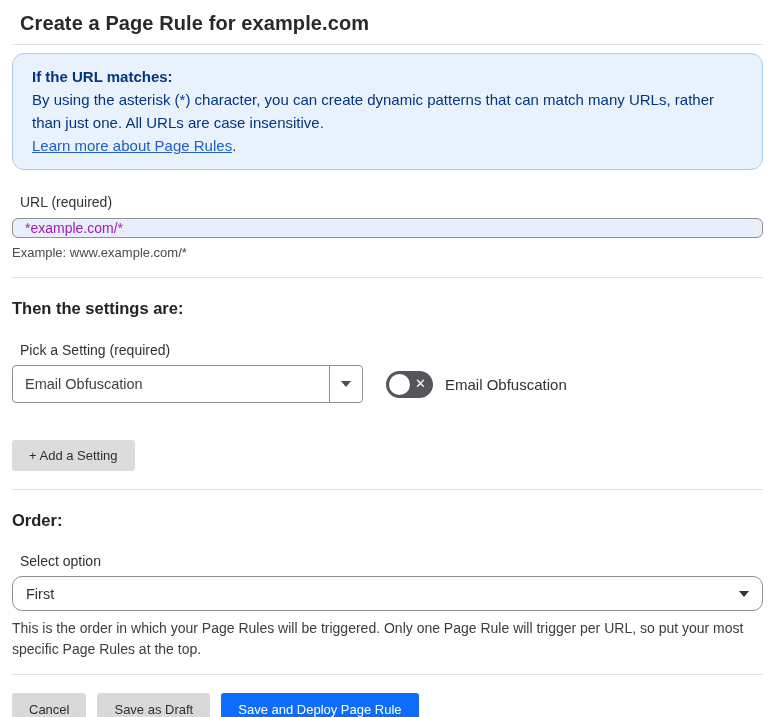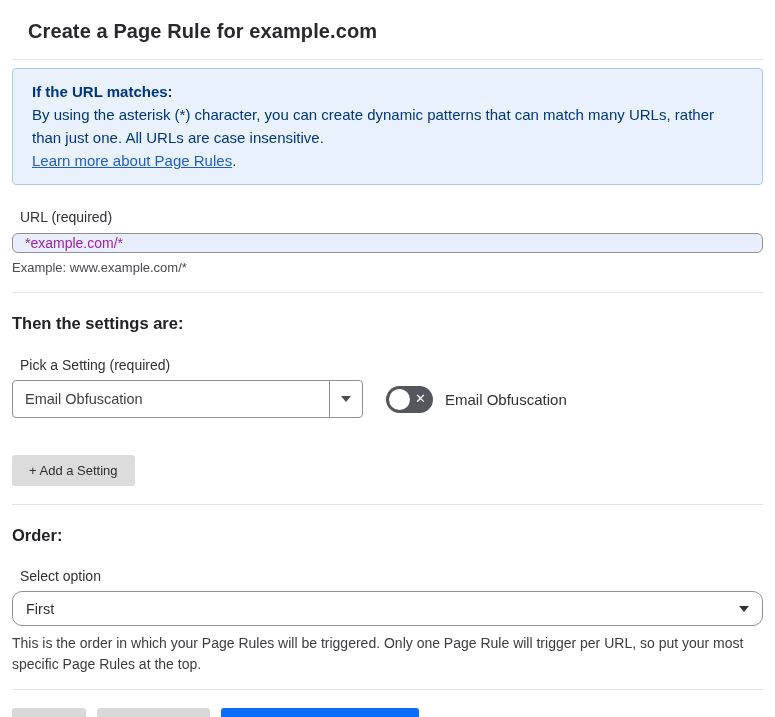--- a/index.html
+++ b/index.html
@@ -20,38 +20,38 @@
   html,body{margin:0;padding:0;}
   body{
     width:775px;
     min-height:717px;
     background:#ffffff;
     font-family:"Liberation Sans", sans-serif;
     color:var(--text-dark);
   }
   .container{padding:0 12px;}
   .page-title{
-    margin:16px;
+    margin:8px;
     padding-top:4px;
     font-size:20px;
     font-weight:700;
     color:#28282d;
     letter-spacing:.1px;
   }
   .divider{
     border:none;
     border-top:1px solid var(--divider);
     margin:0;
   }
   .divider.after-title{margin-top:9px;}
   .info-box{
     margin-top:8px;
     background:var(--info-bg);
     border:1px solid var(--info-border);
-    border-radius:4px;
+    border-radius:12px;
     padding:11px 19px 12px 19px;
     color:var(--info-text);
     font-size:15px;
     line-height:23px;
   }
   .info-box .info-heading{
     font-weight:700;
     margin:0;
   }
   .info-box .info-body{margin:0;}

